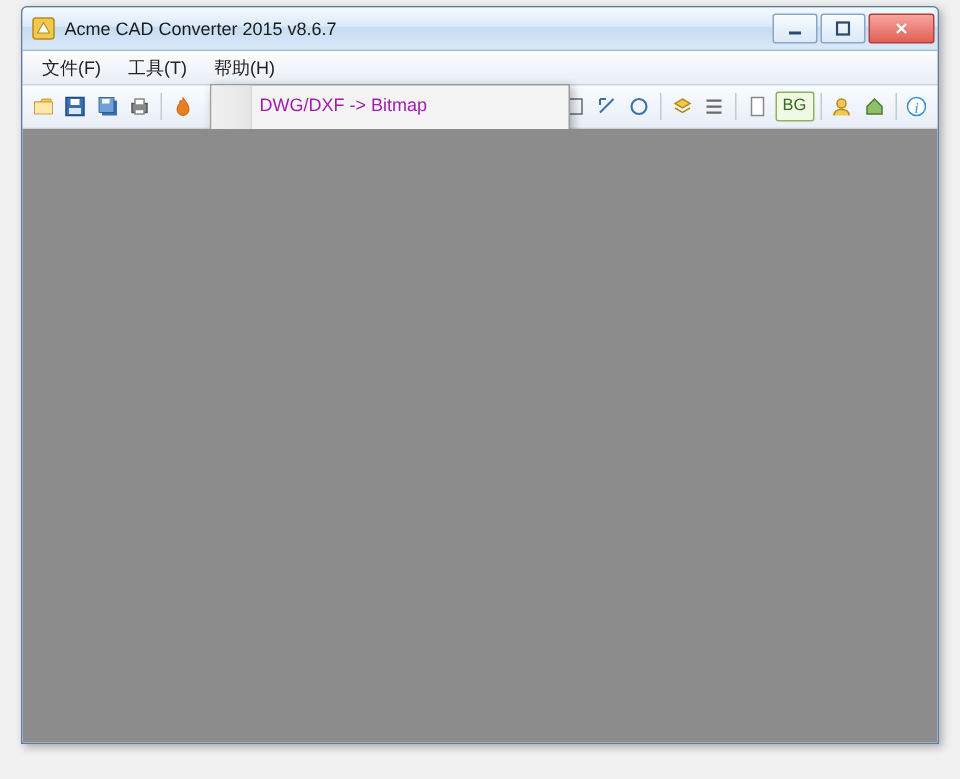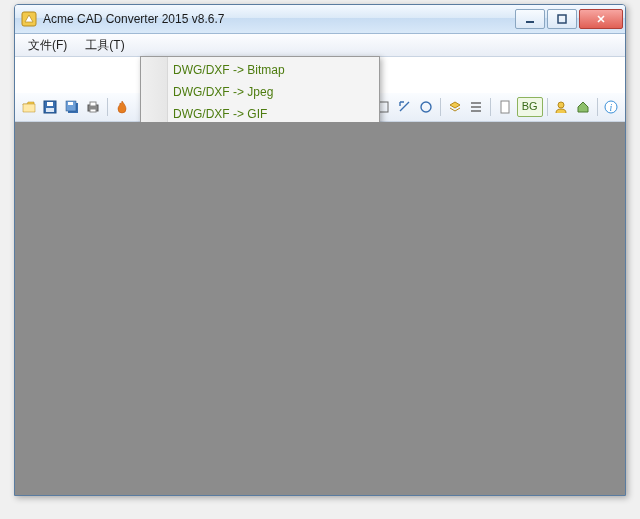--- a/index.html
+++ b/index.html
@@ -11,29 +11,29 @@
   .titlebar .title{flex:1;color:#1a1a1a;font-size:12px;}
   .win-btns{display:flex;gap:2px;}
   .win-btn{width:28px;height:18px;border:1px solid #8aa6c1;border-radius:2px;background:linear-gradient(to bottom,#f7fbff,#dce9f7);display:flex;align-items:center;justify-content:center;cursor:pointer;}
   .win-btn.close{background:linear-gradient(to bottom,#f7a5a0,#e06055);border-color:#b04038;color:#fff;width:42px;}
   .win-btn svg{display:block;}
   
   .menubar{height:22px;background:linear-gradient(to bottom,#fcfdff,#e9eef6);border-bottom:1px solid #c9d4e2;display:flex;align-items:center;padding:0 4px;}
   .menu-item{padding:2px 8px;border:1px solid transparent;border-radius:2px;cursor:pointer;color:#222;}
   .menu-item.open{background:#d6e6f8;border-color:#7da7d9;}
   
-  .toolbar{height:28px;background:linear-gradient(to bottom,#fafcff,#e8eef7);border-bottom:1px solid #c9d4e2;display:flex;align-items:center;padding:0 4px;gap:2px;margin-top:36px;}
+  .toolbar{height:28px;background:linear-gradient(to bottom,#fafcff,#e8eef7);border-bottom:1px solid #c9d4e2;display:flex;align-items:center;padding:0 4px;gap:2px;}
   .tb-btn{width:20px;height:20px;display:flex;align-items:center;justify-content:center;border:1px solid transparent;border-radius:2px;cursor:pointer;}
   .tb-sep{width:1px;height:18px;background:#c0cad6;margin:0 2px;}
   .tb-badge{height:18px;padding:0 4px;border:1px solid #8db35e;border-radius:2px;font-size:11px;line-height:16px;color:#3a6b1a;background:#f0f8e6;cursor:pointer;}
   
   .client{flex:1;background:#8c8c8c;position:relative;}
   
   .dropdown{position:absolute;left:125px;top:22px;width:234px;background:#f4f4f4;border:1px solid #9b9b9b;box-shadow:2px 2px 6px rgba(0,0,0,0.3);padding:2px;}
-  .dd-item{height:22px;display:flex;align-items:center;padding:0 8px 0 30px;color:#4d7c0f;cursor:pointer;position:relative;white-space:nowrap;}
+  .dd-item{height:22px;display:flex;align-items:center;padding:0 8px 0 30px;color:#a21caf;cursor:pointer;position:relative;white-space:nowrap;}
   .dd-item.highlighted{background:#2a8ef4;color:#fff;}
   .dd-item .dd-icon{position:absolute;left:6px;top:3px;width:16px;height:16px;}
   .dd-sep{height:1px;background:#cfcfcf;margin:3px 2px 3px 28px;}
   .dd-gutter{position:absolute;left:0;top:0;bottom:0;width:26px;background:linear-gradient(to right,#f0f0f0,#e6e6e6);border-right:1px solid #d8d8d8;}
   .dd-items{position:relative;}
 </style>
 </head>
 <body>
 
 <div class="desktop">
@@ -62,20 +62,21 @@
             <svg width="10" height="10">
               <path d="M2 2 L8 8 M8 2 L2 8" stroke="#fff" stroke-width="1.6"></path>
             </svg>
           </div>
       </div>
     </div>
 
     <div class="menubar" style="position:relative;">
       <span class="menu-item">文件(F)</span>
       <span class="menu-item">工具(T)</span>
+      <span class="menu-item">帮助(H)</span>
 
       <div class="dropdown">
         <div class="dd-gutter"></div>
         <div class="dd-items" id="dd-items">
             <div class="dd-item">
               <span>DWG/DXF -&gt; Bitmap</span>
             </div>
             <div class="dd-item">
               <span>DWG/DXF -&gt; Jpeg</span>
             </div>

